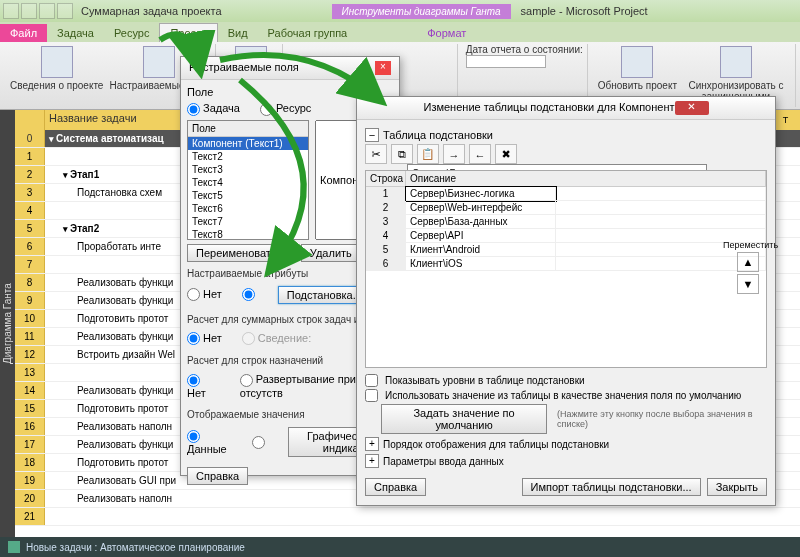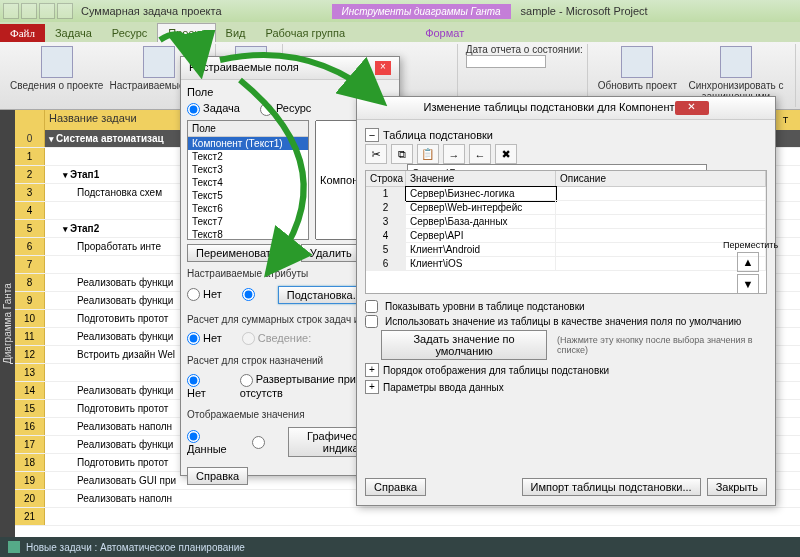--- a/index.html
+++ b/index.html
@@ -8,21 +8,21 @@
   
   .titlebar { height: 22px; background: linear-gradient(#d4e8c8, #c0dca8); display: flex; align-items: center; padding: 0 3px; font-size: 11px; color: #333; }
   .titlebar .qa { display: flex; gap: 2px; margin-right: 8px; }
   .titlebar .qa span { width: 16px; height: 16px; background: #fff3; border: 1px solid #0003; }
   .titlebar .doc-title { flex: 0 0 auto; }
   .titlebar .context-tab { background: #c47ed8; color: #fff; padding: 2px 10px; margin-left: 110px; font-size: 10px; font-style: italic; }
   .titlebar .app-title { margin-left: 10px; }
 
   
   .ribbon-tabs { height: 20px; background: #cde0bb; display: flex; align-items: flex-end; font-size: 11px; }
-  .ribbon-tabs .file-tab { background: #b91c1c; color: #fff; padding: 3px 10px; font-family: Liberation Serif, serif; }
+  .ribbon-tabs .file-tab { background: #ec4899; color: #fff; padding: 3px 10px; }
   .ribbon-tabs .tab { padding: 3px 10px; color: #3a5a1a; cursor: pointer; }
   .ribbon-tabs .tab.active { background: #f4f4f4; border: 1px solid #aaa; border-bottom: none; }
   .ribbon-tabs .tab.context { color: #9a3cc4; }
 
   
   .ribbon { height: 68px; background: linear-gradient(#f4f4f4, #e0e0e0); border-bottom: 1px solid #aaa; display: flex; padding: 2px 4px; gap: 4px; }
   .rgroup { display: flex; flex-direction: column; justify-content: space-between; border-right: 1px solid #ccc; padding: 0 4px; }
   .rgroup .btns { display: flex; gap: 2px; }
   .rbtn { text-align: center; font-size: 10px; color: #333; padding: 2px; min-width: 48px; }
   .rbtn .ic { width: 24px; height: 24px; margin: 0 auto 2px; background: #e0e8f0; border: 1px solid #99b; }
@@ -70,21 +70,21 @@
 
   #dlg-custom { top: 56px; left: 180px; width: 220px; height: 420px; }
   #dlg-custom .dlg-body { padding: 6px; }
 
   
   #dlg-lookup { top: 96px; left: 356px; width: 420px; height: 410px; }
   #dlg-lookup .dlg-title { background: linear-gradient(#fff,#e8e8e8); justify-content: center; }
   #dlg-lookup .dlg-title .close { width: 34px; background: #c84040; border-radius: 2px; }
   .lu-toolbar { display: flex; gap: 4px; padding: 2px 0; }
   .lu-toolbar .tb { width: 22px; height: 20px; border: 1px solid #bbb; background: #f8f8f8; text-align:center; line-height:18px; font-size:11px; }
-  .lu-table { border: 1px solid #aaa; background: #fff; height: 124px; margin-top: 4px; position: relative; }
+  .lu-table { border: 1px solid #aaa; background: #fff; height: 198px; margin-top: 4px; position: relative; }
   .lu-table .lu-head { display: flex; background: #eee; font-size: 10px; border-bottom: 1px solid #ccc; }
   .lu-table .lu-head div { padding: 2px 4px; border-right: 1px solid #ccc; }
   .lu-table .lu-head .c1 { width: 40px; }
   .lu-table .lu-head .c2 { width: 150px; }
   .lu-table .lu-head .c3 { flex: 1; }
   .lu-row { display: flex; font-size: 10px; }
   .lu-row div { padding: 1px 4px; border-right: 1px solid #eee; border-bottom: 1px solid #eee; }
   .lu-row .c1 { width: 40px; background: #eee; text-align: center; }
   .lu-row .c2 { width: 150px; }
   .lu-row .c3 { flex: 1; }
@@ -373,21 +373,20 @@
         <div class="tb">✖</div>
       </div>
     <div style="position:relative">
       <div class="lu-editbox">
           <span>Сервер\Бизнес-логика</span>
         </div>
     </div>
     <div class="lu-table">
       <div class="lu-head">
         <div class="c1">Строка</div>
-        <div class="c2">Значение</div>
         <div class="c3">Описание</div>
       </div>
       <div id="lu-rows">
           <div class="lu-row sel">
             <div class="c1">1</div>
             <div class="c2">Сервер\Бизнес-логика</div>
             <div class="c3"></div>
           </div>
           <div class="lu-row">
             <div class="c1">2</div>

